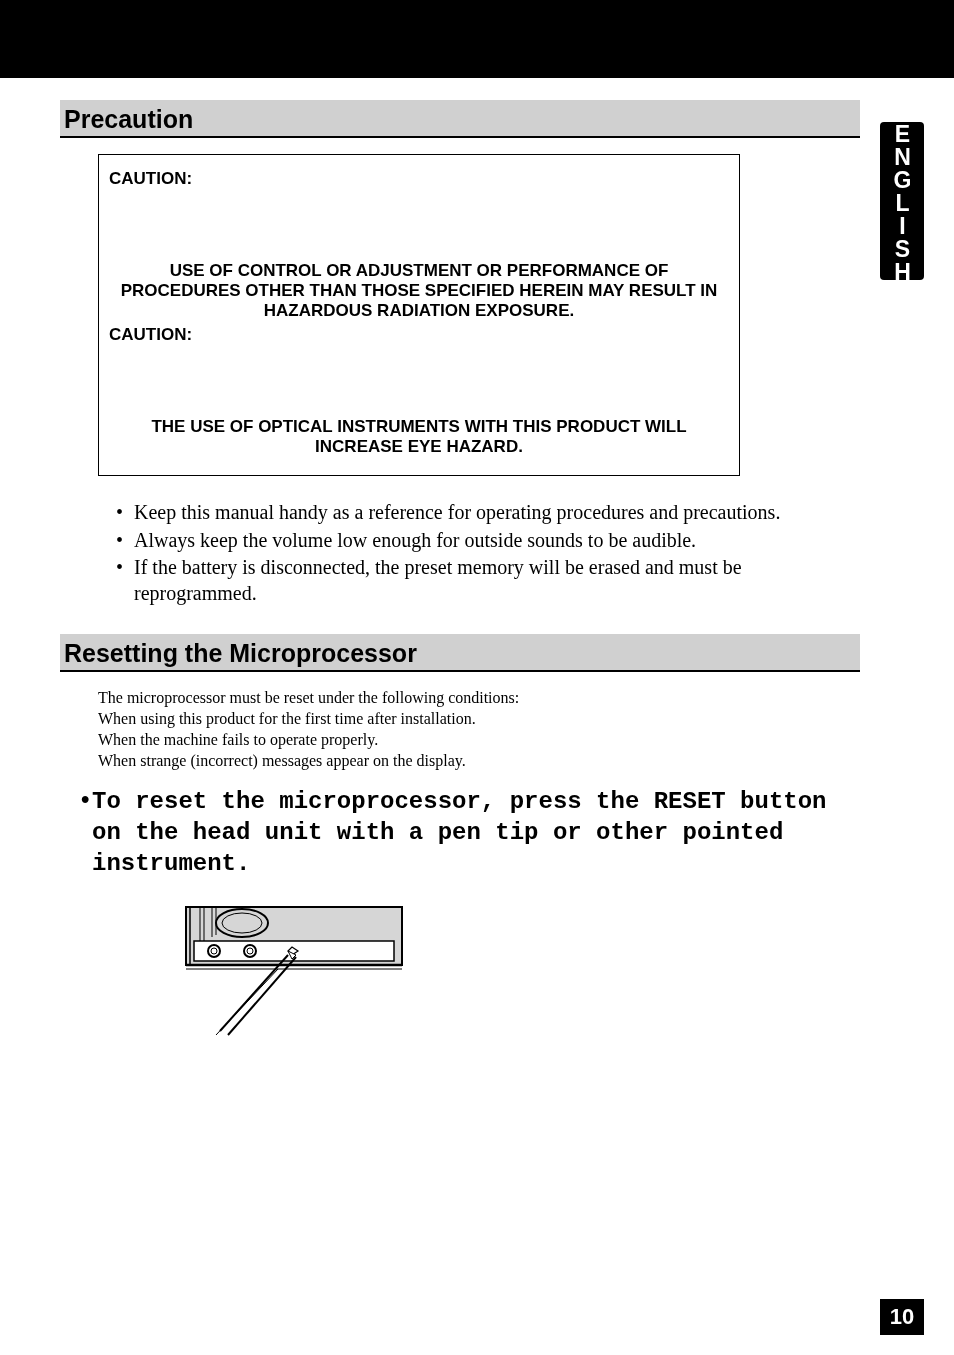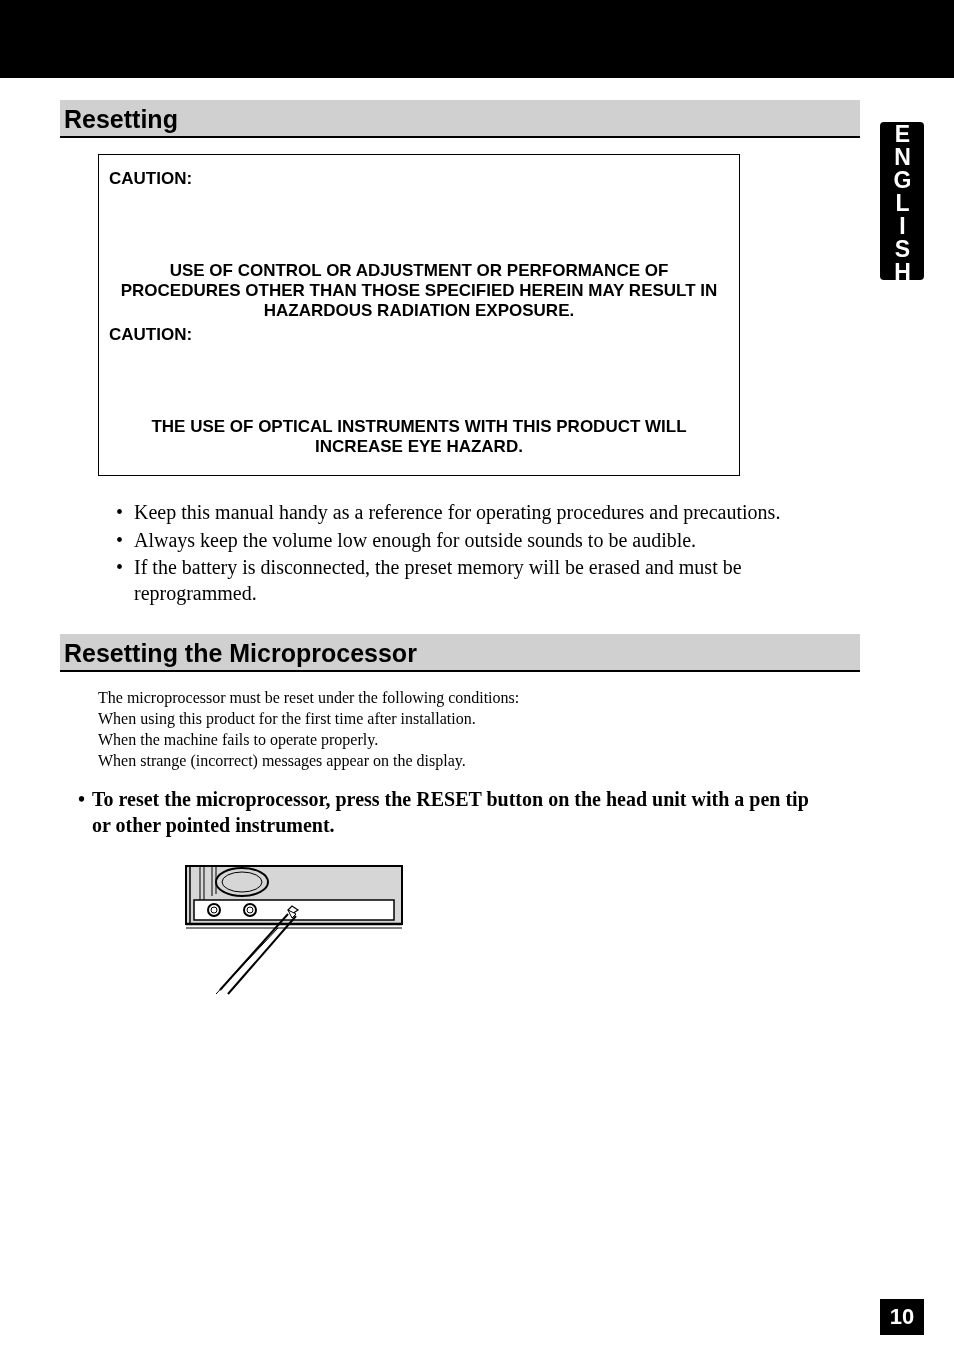--- a/index.html
+++ b/index.html
@@ -64,25 +64,26 @@
   .reset-body {
     margin-left: 38px;
     margin-right: 30px;
     font-size: 16px;
     line-height: 1.3;
   }
   .reset-instruction {
     margin-top: 14px;
     margin-left: 18px;
     margin-right: 30px;
-    font-size: 20px;
+    font-size: 24px;
     font-weight: bold;
     line-height: 1.3;
     position: relative;
     padding-left: 14px;
+    font-family: Liberation Mono, monospace;
   }
   .reset-instruction::before {
     content: "•";
     position: absolute;
     left: 0;
     top: 0;
   }
   .side-tab {
     position: absolute;
     top: 122px;
@@ -128,21 +129,21 @@
 <body>
 
 <div class="black-band"></div>
 
 <div class="side-tab">
   <span>ENGLISH</span>
 </div>
 
 <div class="content">
 
-  <div class="section-heading">Resetting</div>
+  <div class="section-heading">Precaution</div>
 
   <div class="caution-box">
     <div class="caution-row">
       <div class="caution-label">CAUTION:</div>
       <div class="caution-text">USE OF CONTROL OR ADJUSTMENT OR PERFORMANCE OF PROCEDURES OTHER THAN THOSE SPECIFIED HEREIN MAY RESULT IN HAZARDOUS RADIATION EXPOSURE.</div>
     </div>
     <div class="caution-row">
       <div class="caution-label">CAUTION:</div>
       <div class="caution-text">THE USE OF OPTICAL INSTRUMENTS WITH THIS PRODUCT WILL INCREASE EYE HAZARD.</div>
     </div>

